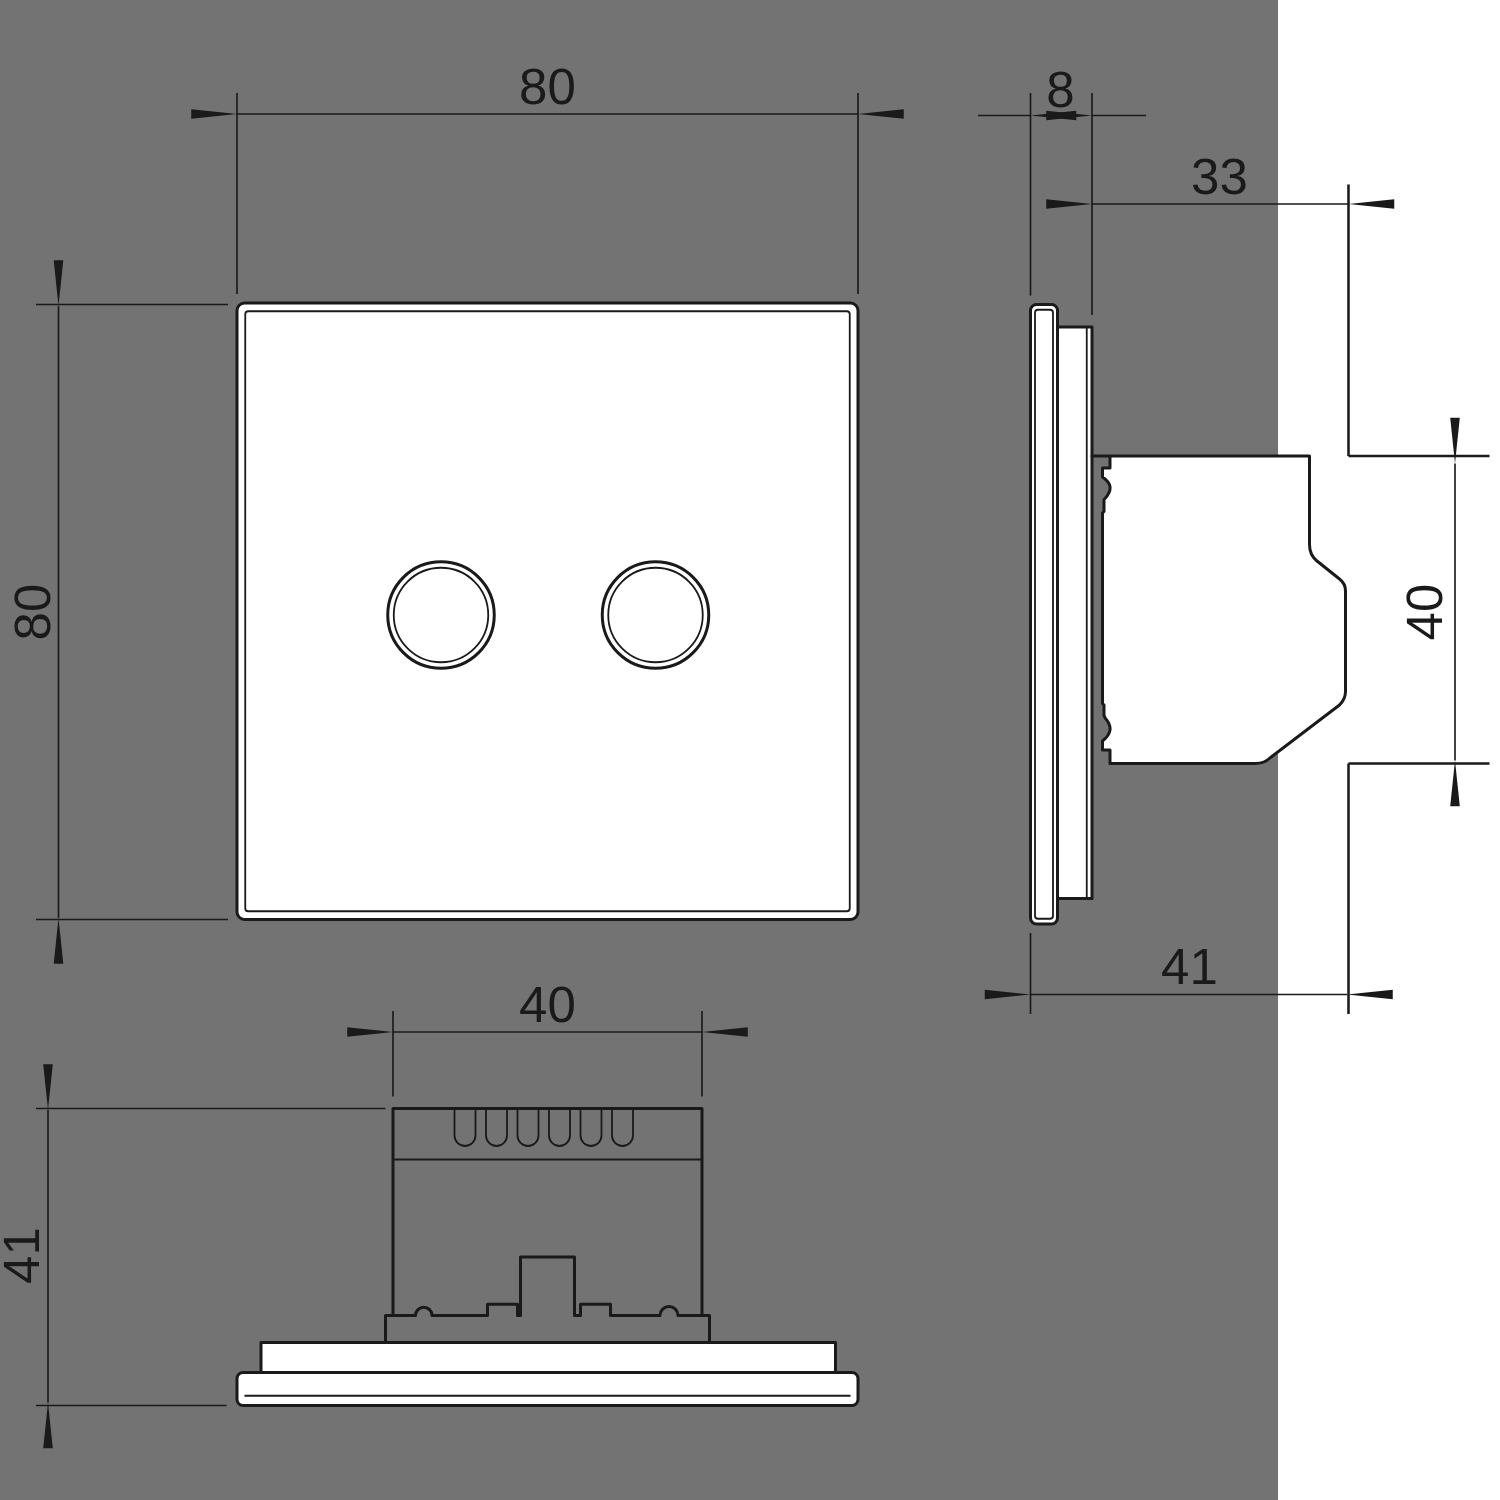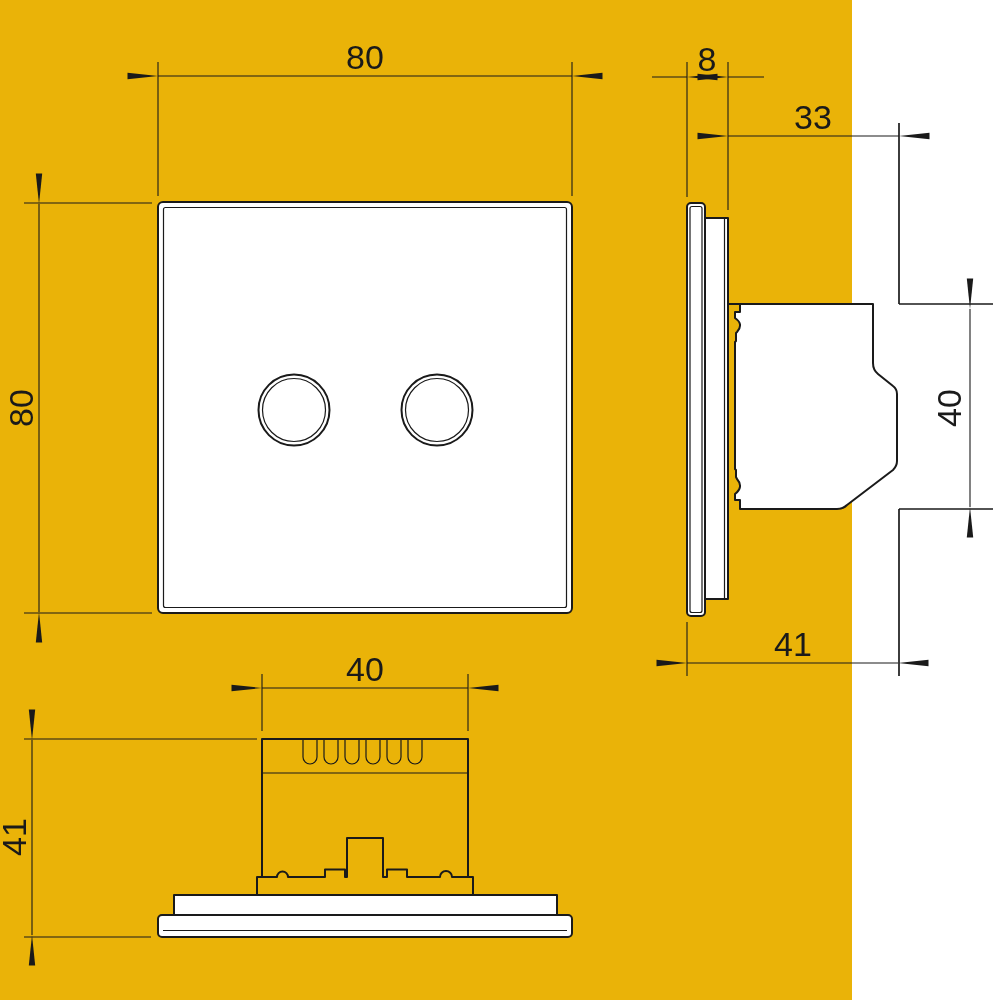--- a/index.html
+++ b/index.html
@@ -4,21 +4,21 @@
 <style>
   html, body {
     margin: 0;
     padding: 0;
     background: #ffffff;
     font-family: "Liberation Sans", sans-serif;
   }
   .sheet {
     width: 852px;
     height: 1000px;
-    background: #eab308;
+    background: #737373;
     position: relative;
     text-align: center;
   }
   svg { display: block; }
   .obj  { fill: none; stroke: #1a1a1a; stroke-width: 2;   stroke-linejoin: round; stroke-linecap: round; }
   .objf { fill: #ffffff; stroke: #1a1a1a; stroke-width: 2; stroke-linejoin: round; }
   .thin { fill: none; stroke: #1a1a1a; stroke-width: 1.2; stroke-linejoin: round; }
   .wall { fill: none; stroke: #1a1a1a; stroke-width: 1.7; }
   .dim  { fill: none; stroke: #1a1a1a; stroke-width: 1.1; }
   .dimtext {

